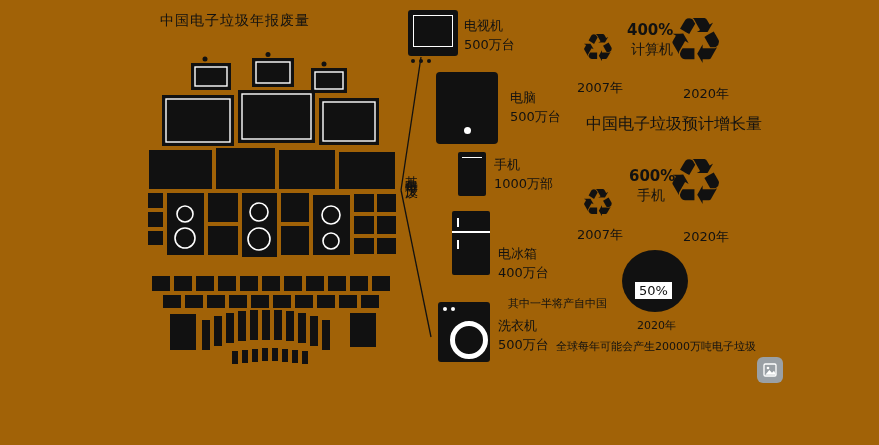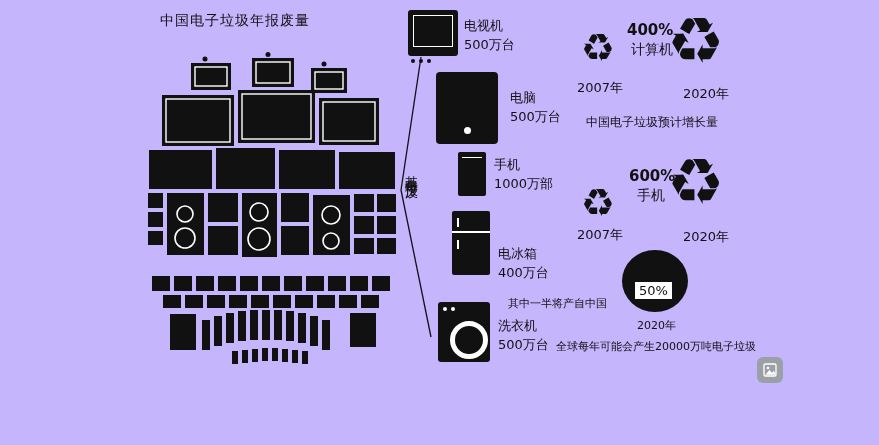--- a/index.html
+++ b/index.html
@@ -1,18 +1,18 @@
 <!DOCTYPE html>
 <html><head>
 <meta charset="utf-8">
 <style>
   * { margin:0; padding:0; box-sizing:border-box; }
   html,body { background:#ffffff; }
   body { font-family:"DejaVu Sans","Liberation Sans",sans-serif; color:#111; }
-  .stage { position:relative; width:879px; height:445px; background:#c4b5fd; overflow:hidden; }
+  .stage { position:relative; width:879px; height:445px; background:#a16207; overflow:hidden; }
   .abs { position:absolute; }
   .txt { font-size:11px; line-height:1.3; white-space:nowrap; color:#111; }
 
   
   .pile-title { font-size:14px; letter-spacing:1px; }
   .pile-annotation { font-size:13px; white-space:nowrap; background:#fcfcfc; padding:2px 3px; z-index:3; }
 
   
   .bracket-label { writing-mode:vertical-rl; text-orientation:upright; font-size:13px; letter-spacing:2px; z-index:2; }
 
@@ -37,21 +37,21 @@
 
   
   .growth-group { width:185px; height:100px; }
   .growth-group > span { position:absolute; }
   .recycle { color:#111; line-height:1; }
   .recycle.small { font-size:38px; }
   .recycle.large { font-size:64px; }
   .gtext { font-size:13px; white-space:nowrap; }
   .gtext.pct { font-size:15px; font-weight:bold; }
   .gtext.cat { font-size:14px; }
-  .growth-caption { font-size:12px; white-space:nowrap; }
+  .growth-caption { font-size:16px; white-space:nowrap; }
 
   
   .pie-circle { width:66px; height:62px; background:#111; border-radius:50%; }
   .pie-label { background:#fff; padding:1px 4px; font-size:13px; z-index:2; }
 
   
   .badge { width:26px; height:26px; background:#9aa0a5; border-radius:6px; display:flex; align-items:center; justify-content:center; cursor:pointer; }
 
   .caption { font-size:16px; white-space:nowrap; transform:translateX(-50%); }
 </style>

